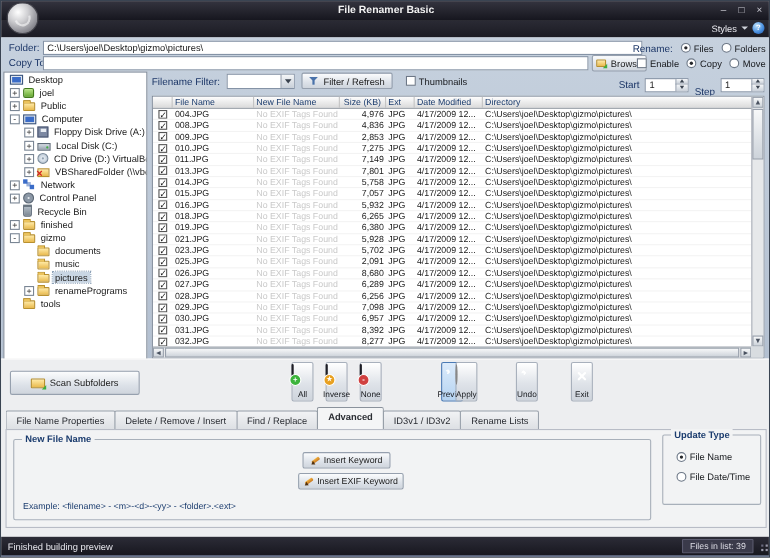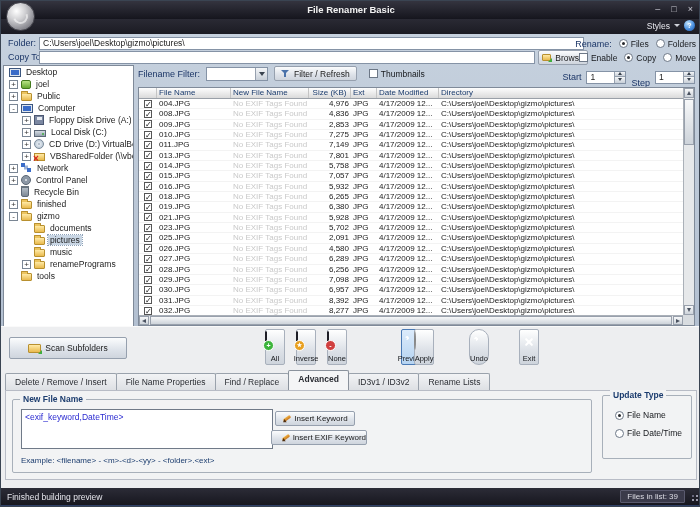--- a/index.html
+++ b/index.html
@@ -306,29 +306,29 @@
         <div class="tree-row" style="padding-left: 5px;">
           <span class="expander">-</span>
           <span class="ticon ti-folder"></span>
           <span class="tlabel">gizmo</span>
         </div>
         <div class="tree-row" style="padding-left: 18px;">
           <span class="expander-spacer"></span>
           <span class="ticon ti-folder"></span>
           <span class="tlabel">documents</span>
         </div>
+        <div class="tree-row" style="padding-left: 18px;">
+          <span class="expander-spacer"></span>
+          <span class="ticon ti-folder"></span>
+          <span class="tlabel">music</span>
+        </div>
         <div class="tree-row selected" style="padding-left: 18px;">
           <span class="expander-spacer"></span>
           <span class="ticon ti-folder"></span>
           <span class="tlabel">pictures</span>
-        </div>
-        <div class="tree-row" style="padding-left: 18px;">
-          <span class="expander-spacer"></span>
-          <span class="ticon ti-folder"></span>
-          <span class="tlabel">music</span>
         </div>
         <div class="tree-row" style="padding-left: 18px;">
           <span class="expander">+</span>
           <span class="ticon ti-folder"></span>
           <span class="tlabel">renamePrograms</span>
         </div>
         <div class="tree-row" style="padding-left: 5px;">
           <span class="expander-spacer"></span>
           <span class="ticon ti-folder"></span>
           <span class="tlabel">tools</span>
@@ -540,21 +540,21 @@
           <div class="td c4">JPG</div>
           <div class="td c5">4/17/2009 12...</div>
           <div class="td c6">C:\Users\joel\Desktop\gizmo\pictures\</div>
         </div>
         <div class="tr">
           <div class="td c0">
             <span class="tcheck">✓</span>
           </div>
           <div class="td c1">026.JPG</div>
           <div class="td c2">No EXIF Tags Found</div>
-          <div class="td c3 tright">4,580</div>
+          <div class="td c3 tright">8,680</div>
           <div class="td c4">JPG</div>
           <div class="td c5">4/17/2009 12...</div>
           <div class="td c6">C:\Users\joel\Desktop\gizmo\pictures\</div>
         </div>
         <div class="tr">
           <div class="td c0">
             <span class="tcheck">✓</span>
           </div>
           <div class="td c1">027.JPG</div>
           <div class="td c2">No EXIF Tags Found</div>
@@ -660,46 +660,45 @@
     <span class="albl">None</span>
   </div>
   <div class="abtn selected" style="left:400px;">
     <span class="aicn"><span class="circ ico-preview"></span></span>
     <span class="albl">Preview</span>
   </div>
   <div class="abtn" style="left:413px;">
     <span class="aicn"><span class="circ ico-apply"></span></span>
     <span class="albl">Apply</span>
   </div>
-  <div class="abtn" style="left:468px;border-radius:12px;">
+  <div class="abtn" style="left:468px;">
     <span class="aicn"><span class="circ ico-undo"></span></span>
     <span class="albl">Undo</span>
   </div>
   <div class="abtn" style="left:518px;">
     <span class="aicn"><span class="circ ico-exit"></span></span>
     <span class="albl">Exit</span>
   </div>
 
   <div class="tabs" id="tabs">
+      <div class="tab">File Name Properties</div>
       <div class="tab">Delete / Remove / Insert</div>
-      <div class="tab">File Name Properties</div>
       <div class="tab">Find / Replace</div>
       <div class="tab active">Advanced</div>
       <div class="tab">ID3v1 / ID3v2</div>
       <div class="tab">Rename Lists</div>
     </div>
   <div class="tabpage">
     <div class="group nfn">
       <span class="gtitle">New File Name</span>
-      <div class="textarea">&lt;exif_keyword,DateTime&gt;</div>
       <div class="sbtn ibtn" style="left:262px;top:11px;width:80px;">
         <span class="pencil"></span>
         <span>Insert Keyword</span>
       </div>
-      <div class="sbtn ibtn" style="left:258px;top:30px;width:96px;justify-content:flex-end;">
+      <div class="sbtn ibtn" style="left:258px;top:30px;width:96px;">
         <span class="pencil"></span>
         <span>Insert EXIF Keyword</span>
       </div>
       <div class="example">Example: &lt;filename&gt; - &lt;m&gt;-&lt;d&gt;-&lt;yy&gt; - &lt;folder&gt;.&lt;ext&gt;</div>
     </div>
     <div class="group ut">
       <span class="gtitle">Update Type</span>
       <span class="opt" style="top:14px;">
         <span class="radio checked"></span>
         <span>File Name</span>

